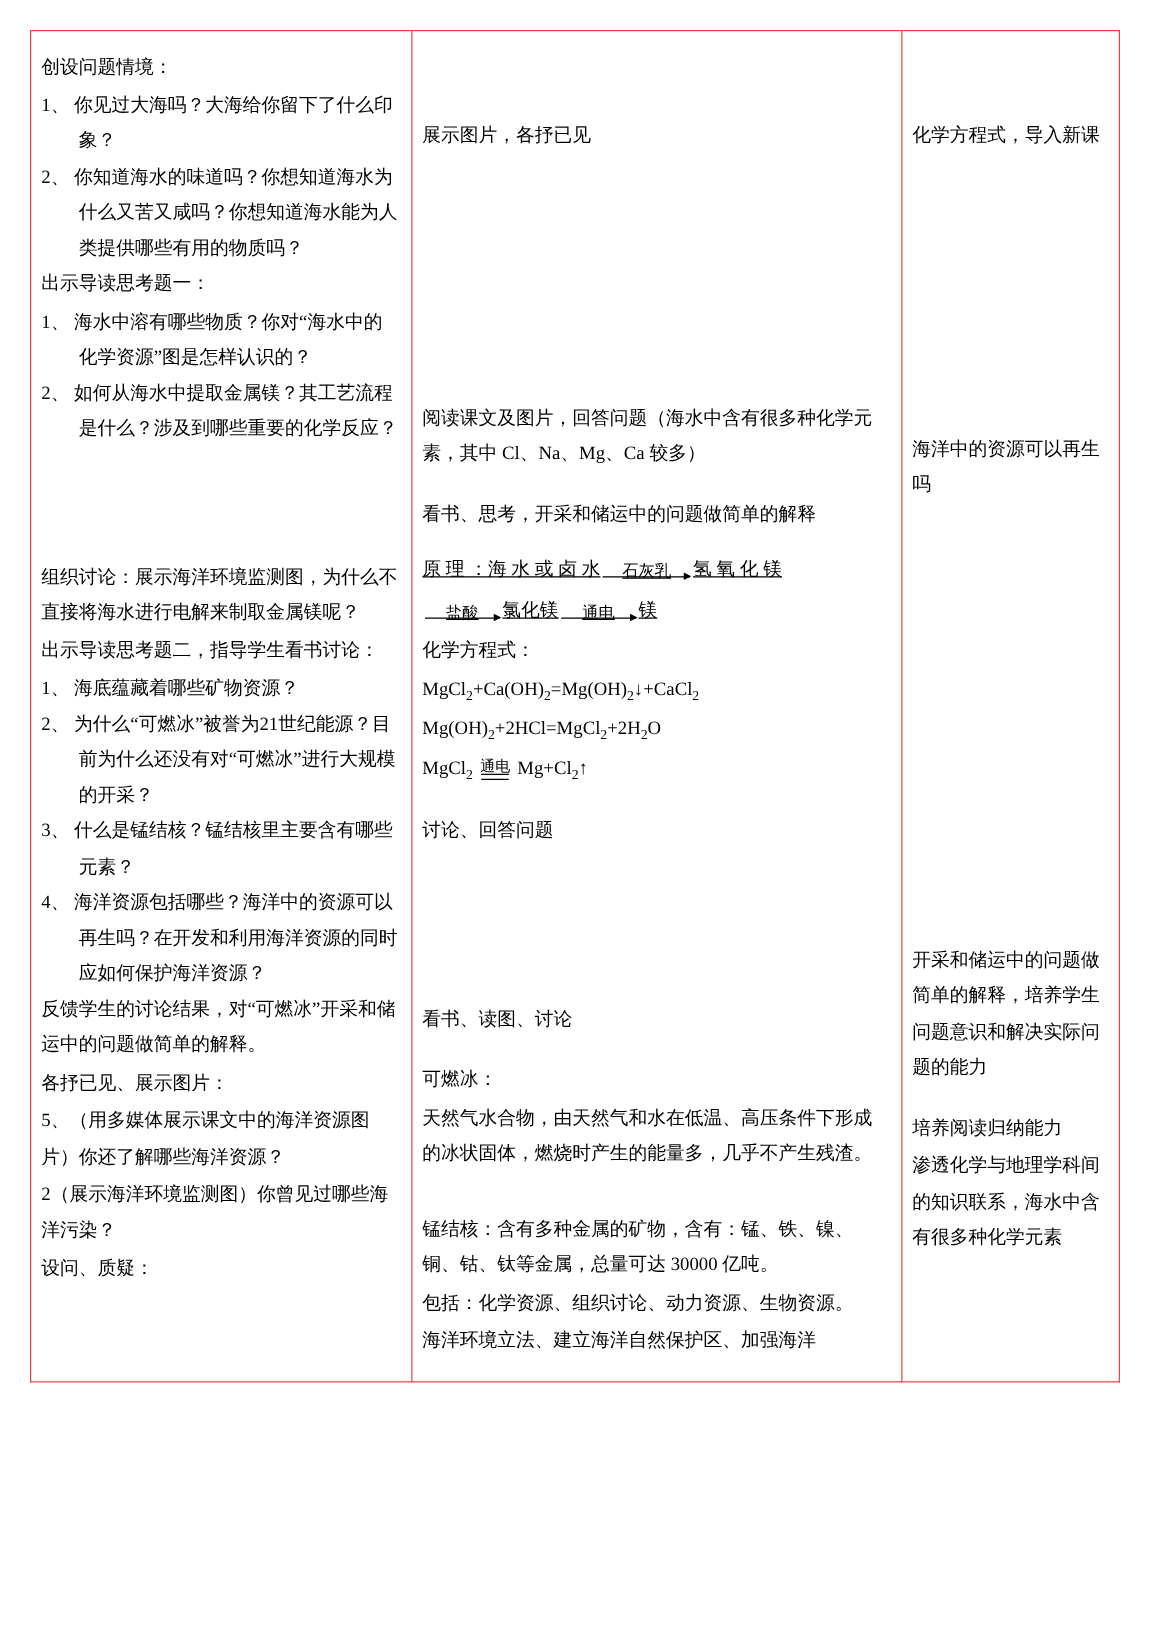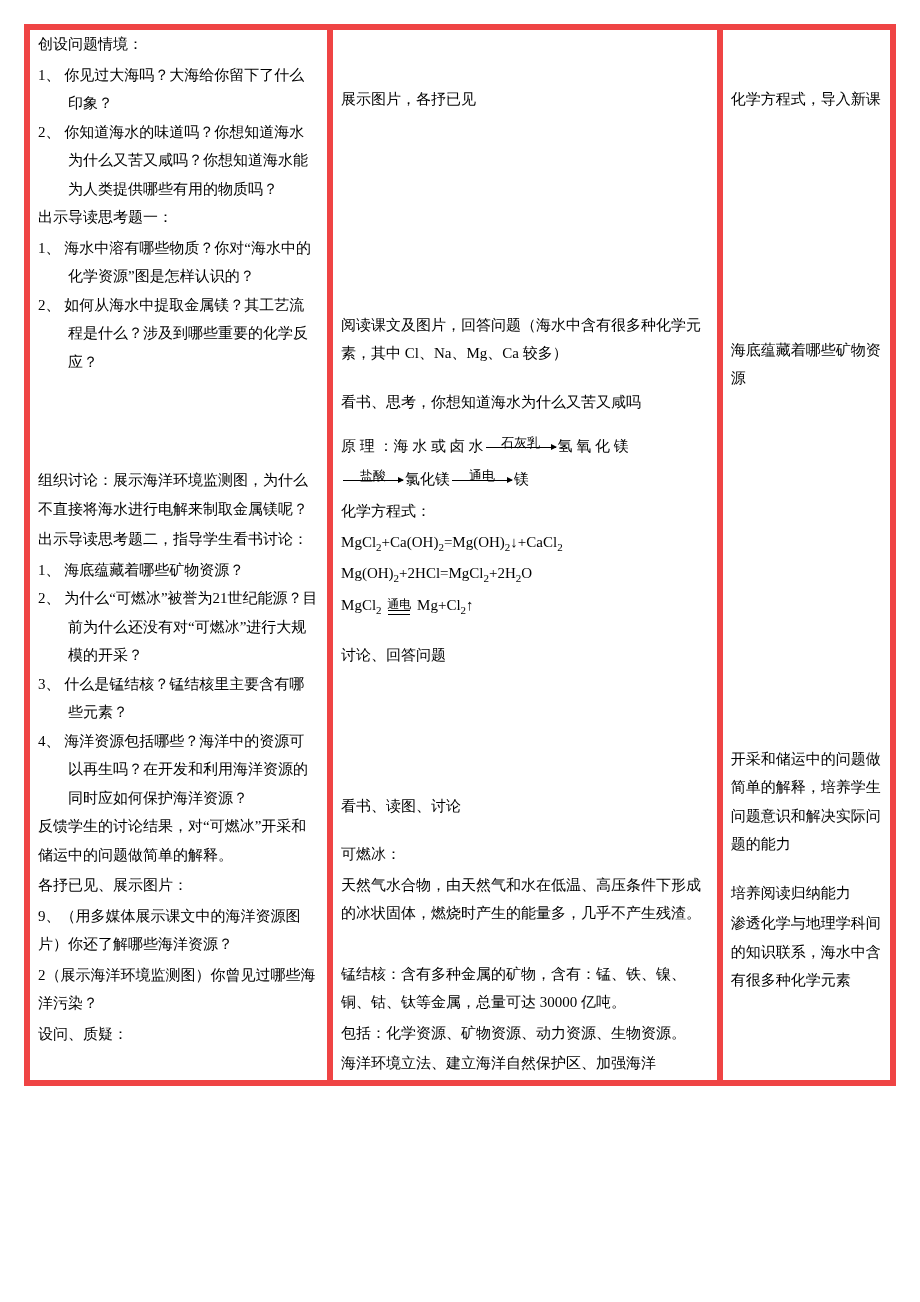--- a/index.html
+++ b/index.html
@@ -10,34 +10,35 @@
     margin: 0;
     padding: 24px;
     color: #000;
   }
   table {
     border-collapse: collapse;
     width: 100%;
     table-layout: fixed;
   }
   td {
-    border: 6px solid #ef4444;
+    border: 1px solid #ef4444;
     vertical-align: top;
-    padding: 0 8px;
+    padding: 15px 8px;
   }
   .col1 { width: 35%; }
   .col2 { width: 45%; }
   .col3 { width: 20%; }
   .block { margin-bottom: 2px; }
   .indent-item { padding-left: 2em; text-indent: -2em; }
   .arrow-line {
     display: flex;
-    align-items: flex-start;
+    align-items: center;
     flex-wrap: wrap;
     margin: 4px 0;
+    text-decoration: underline;
   }
   .arrow-seg {
     display: inline-flex;
     flex-direction: column;
     align-items: center;
     margin: 4px 2px;
   }
   .arrow-top {
     font-size: 13px;
     line-height: 1;
@@ -103,36 +104,36 @@
 
   <div class="block">出示导读思考题二，指导学生看书讨论：</div>
   <div class="indent-item">1、 海底蕴藏着哪些矿物资源？</div>
   <div class="indent-item">2、 为什么“可燃冰”被誉为21世纪能源？目前为什么还没有对“可燃冰”进行大规模的开采？</div>
   <div class="indent-item">3、 什么是锰结核？锰结核里主要含有哪些元素？</div>
   <div class="indent-item">4、 海洋资源包括哪些？海洋中的资源可以再生吗？在开发和利用海洋资源的同时应如何保护海洋资源？</div>
 
   <div class="block">反馈学生的讨论结果，对“可燃冰”开采和储运中的问题做简单的解释。</div>
 
   <div class="block">各抒已见、展示图片：</div>
-  <div class="block">9、（用多媒体展示课文中的海洋资源图片）你还了解哪些海洋资源？</div>
+  <div class="block">5、（用多媒体展示课文中的海洋资源图片）你还了解哪些海洋资源？</div>
   <div class="block">2（展示海洋环境监测图）你曾见过哪些海洋污染？</div>
 
   <div class="block">设问、质疑：</div>
 </td>
 
 <td>
 
   <div style="height:55px"></div>
   <div class="block">展示图片，各抒已见</div>
 
   <div style="height:195px"></div>
   <div class="block">阅读课文及图片，回答问题（海水中含有很多种化学元素，其中 Cl、Na、Mg、Ca 较多）</div>
 
   <div style="height:18px"></div>
-  <div class="block">看书、思考，你想知道海水为什么又苦又咸吗</div>
+  <div class="block">看书、思考，开采和储运中的问题做简单的解释</div>
 
   <div style="height:10px"></div>
   <div class="arrow-line">
     <span>原 理 ：</span>
     <span>海 水 或 卤 水</span>
     <span class="arrow-seg">
       <span class="arrow-top">石灰乳</span>
       <span class="arrow-shaft" style="min-width:70px"></span>
     </span>
     <span>氢 氧 化 镁</span>
@@ -174,30 +175,30 @@
 
   <div style="height:120px"></div>
   <div class="block">看书、读图、讨论</div>
 
   <div style="height:18px"></div>
   <div class="block">可燃冰：</div>
   <div class="block">天然气水合物，由天然气和水在低温、高压条件下形成的冰状固体，燃烧时产生的能量多，几乎不产生残渣。</div>
 
   <div style="height:30px"></div>
   <div class="block">锰结核：含有多种金属的矿物，含有：锰、铁、镍、铜、钴、钛等金属，总量可达 30000 亿吨。</div>
-  <div class="block">包括：化学资源、矿物资源、动力资源、生物资源。</div>
+  <div class="block">包括：化学资源、组织讨论、动力资源、生物资源。</div>
   <div class="block">海洋环境立法、建立海洋自然保护区、加强海洋</div>
 </td>
 
 <td>
   <div style="height:55px"></div>
   <div class="block">化学方程式，导入新课</div>
 
   <div style="height:220px"></div>
-  <div class="block">海底蕴藏着哪些矿物资源</div>
+  <div class="block">海洋中的资源可以再生吗</div>
 
   <div style="height:350px"></div>
   <div class="block">开采和储运中的问题做简单的解释，培养学生问题意识和解决实际问题的能力</div>
 
   <div style="height:18px"></div>
   <div class="block">培养阅读归纳能力</div>
   <div class="block">渗透化学与地理学科间的知识联系，海水中含有很多种化学元素</div>
 </td>
 </tr>
 </tbody>

